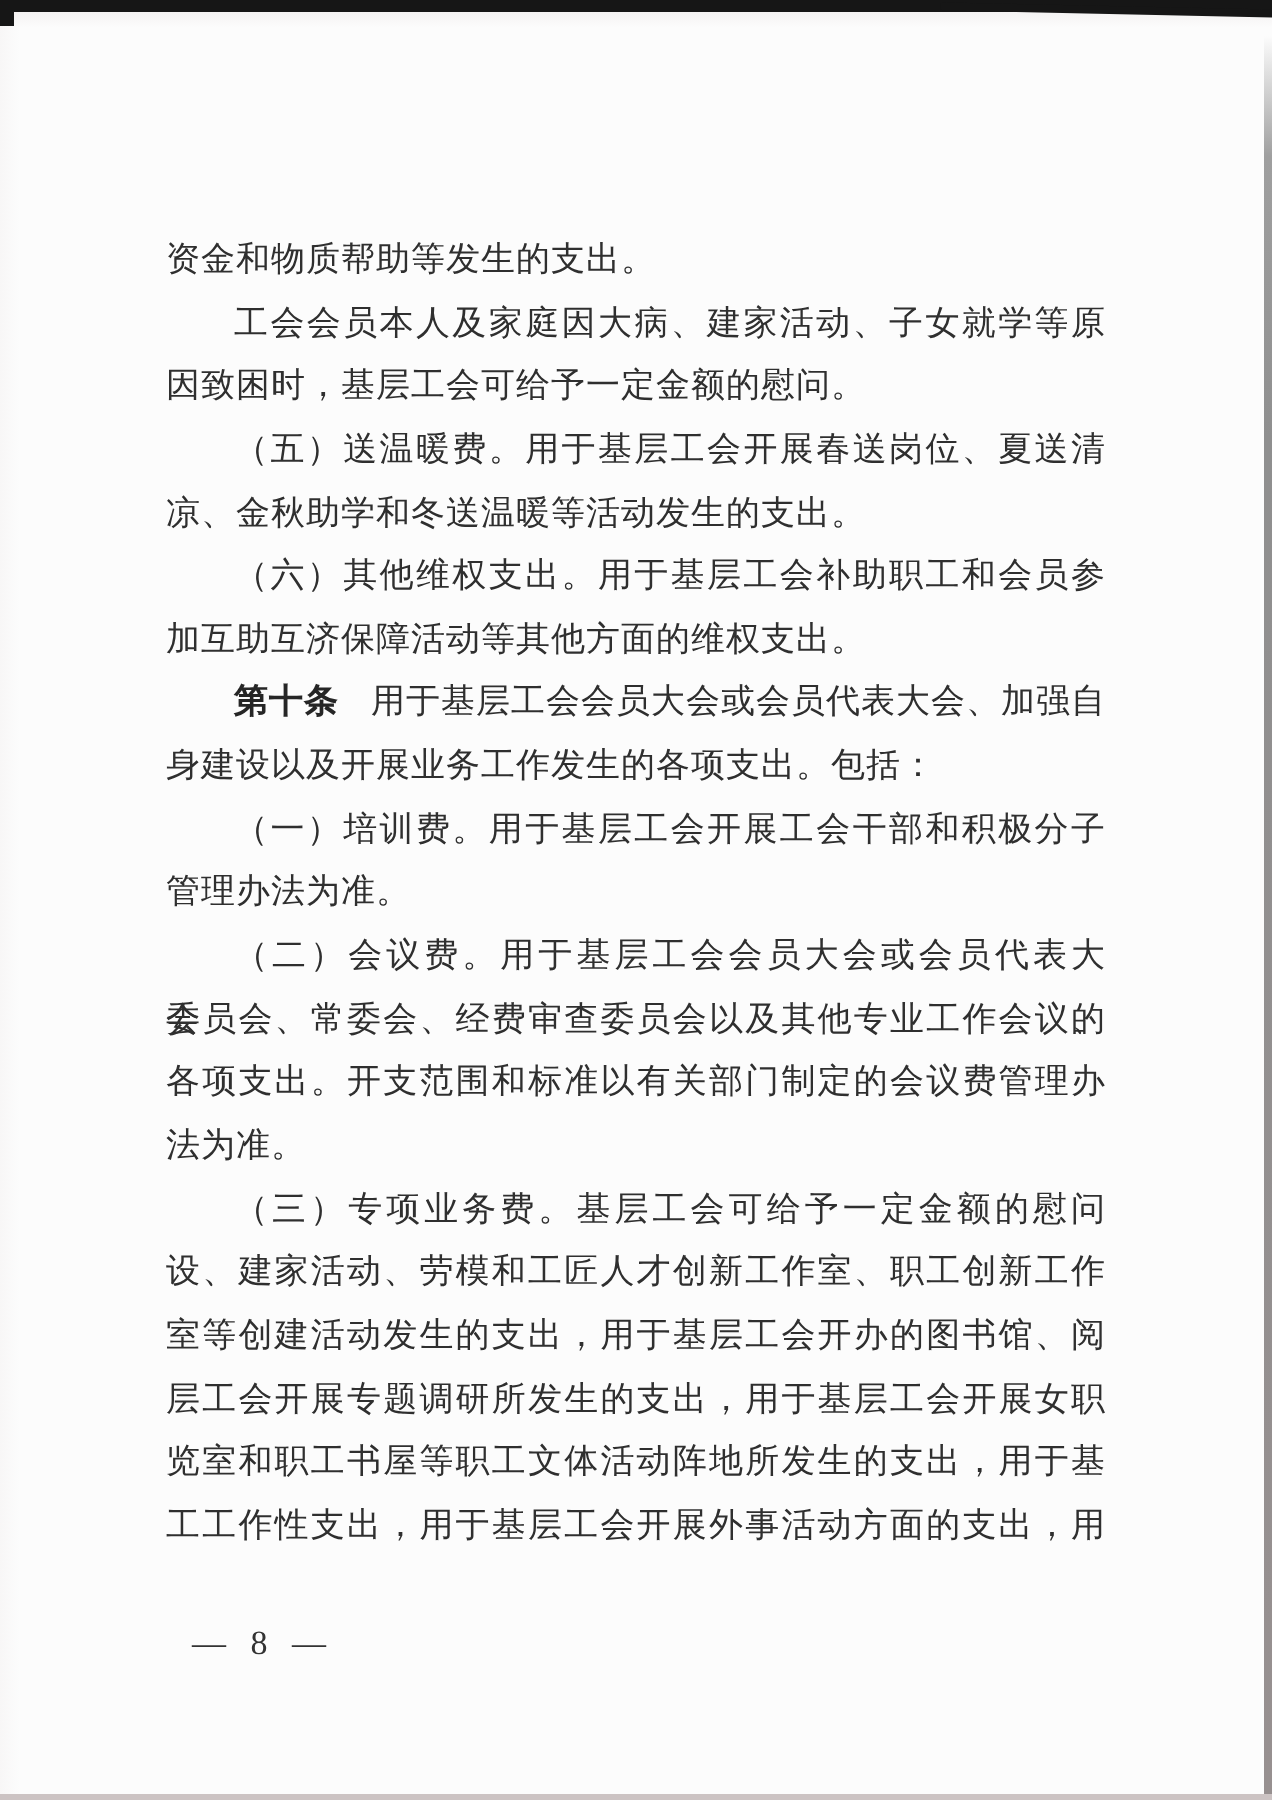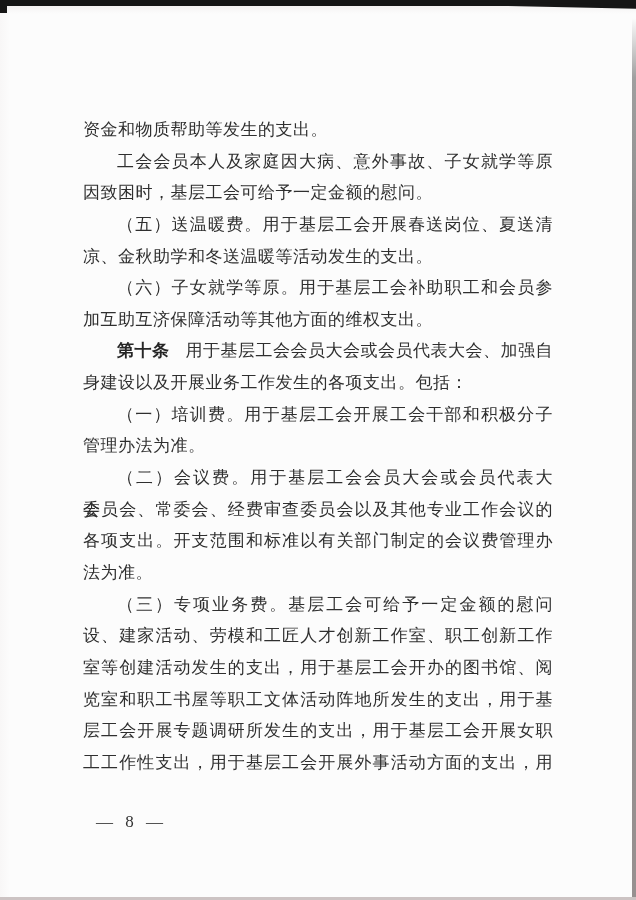--- a/index.html
+++ b/index.html
@@ -105,37 +105,37 @@
 <div class="paper"></div>
 
 <div class="top-bar"></div>
 <div class="top-bar-wave"></div>
 <div class="corner-tl"></div>
 <div class="right-bar"></div>
 <div class="bottom-line"></div>
 
 <div class="textblock">
   <div class="ln">资金和物质帮助等发生的支出。</div>
-  <div class="ln j ind">工会会员本人及家庭因大病、意外事故、子女就学等原</div>
+  <div class="ln j ind">工会会员本人及家庭因大病、建家活动、子女就学等原</div>
   <div class="ln">因致困时，基层工会可给予一定金额的慰问。</div>
   <div class="ln j ind">（五）送温暖费。用于基层工会开展春送岗位、夏送清</div>
   <div class="ln">凉、金秋助学和冬送温暖等活动发生的支出。</div>
-  <div class="ln j ind">（六）子女就学等原。用于基层工会补助职工和会员参</div>
+  <div class="ln j ind">（六）其他维权支出。用于基层工会补助职工和会员参</div>
   <div class="ln">加互助互济保障活动等其他方面的维权支出。</div>
   <div class="ln j ind">
     <span class="term">第十条</span><span>用于基层工会会员大会或会员代表大会、加强自</span>
   </div>
   <div class="ln">身建设以及开展业务工作发生的各项支出。包括：</div>
   <div class="ln j ind">（一）培训费。用于基层工会开展工会干部和积极分子</div>
   <div class="ln">管理办法为准。</div>
   <div class="ln j ind">（二）会议费。用于基层工会会员大会或会员代表大会、</div>
   <div class="ln j">委员会、常委会、经费审查委员会以及其他专业工作会议的</div>
   <div class="ln j">各项支出。开支范围和标准以有关部门制定的会议费管理办</div>
   <div class="ln">法为准。</div>
   <div class="ln j ind">（三）专项业务费。基层工会可给予一定金额的慰问</div>
   <div class="ln j">设、建家活动、劳模和工匠人才创新工作室、职工创新工作</div>
   <div class="ln j">室等创建活动发生的支出，用于基层工会开办的图书馆、阅</div>
+  <div class="ln j">层工会开展专题调研所发生的支出，用于基层工会开展女职</div>
   <div class="ln j">览室和职工书屋等职工文体活动阵地所发生的支出，用于基</div>
-  <div class="ln j">层工会开展专题调研所发生的支出，用于基层工会开展女职</div>
   <div class="ln j">工工作性支出，用于基层工会开展外事活动方面的支出，用</div>
 </div>
 
 <div class="pagenum">— 8 —</div>
 
 </body></html>

